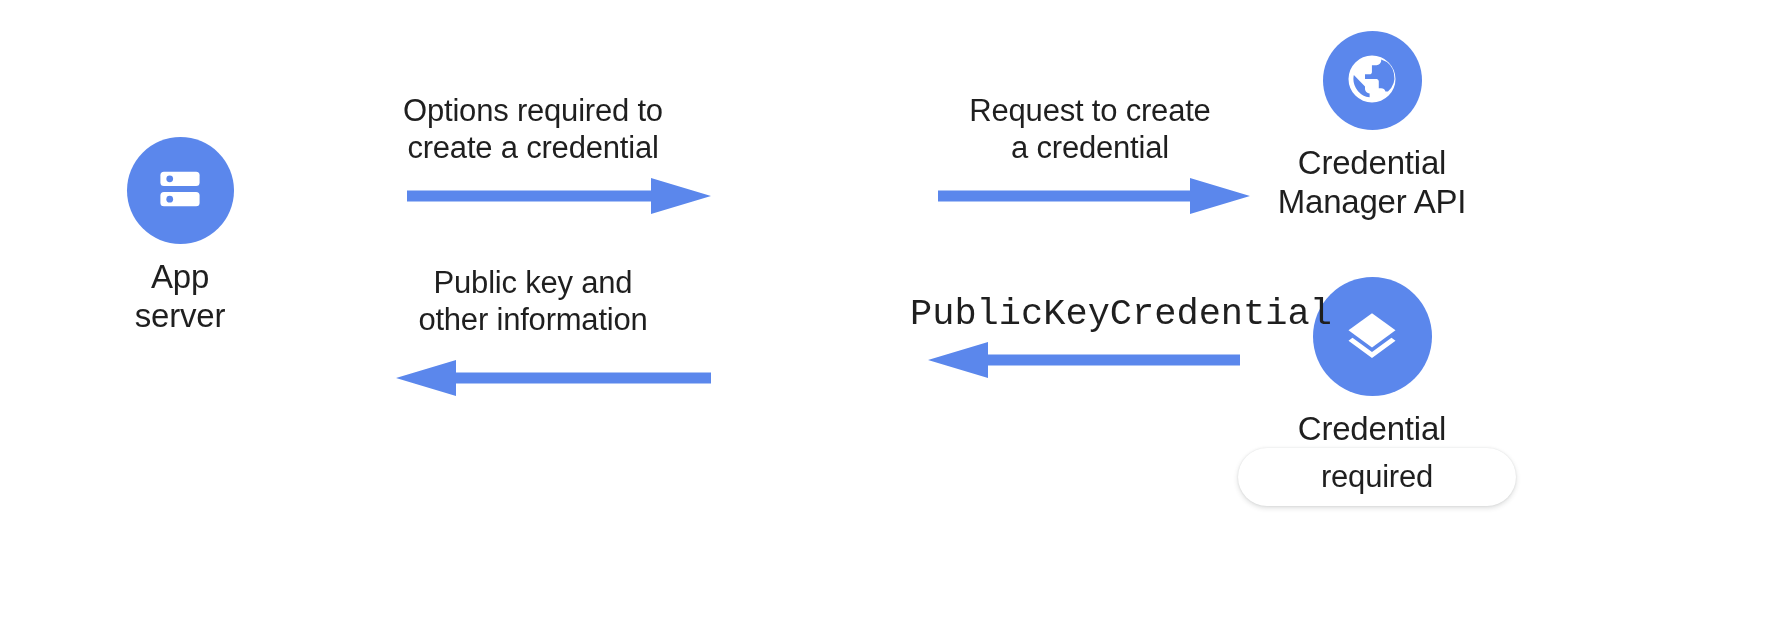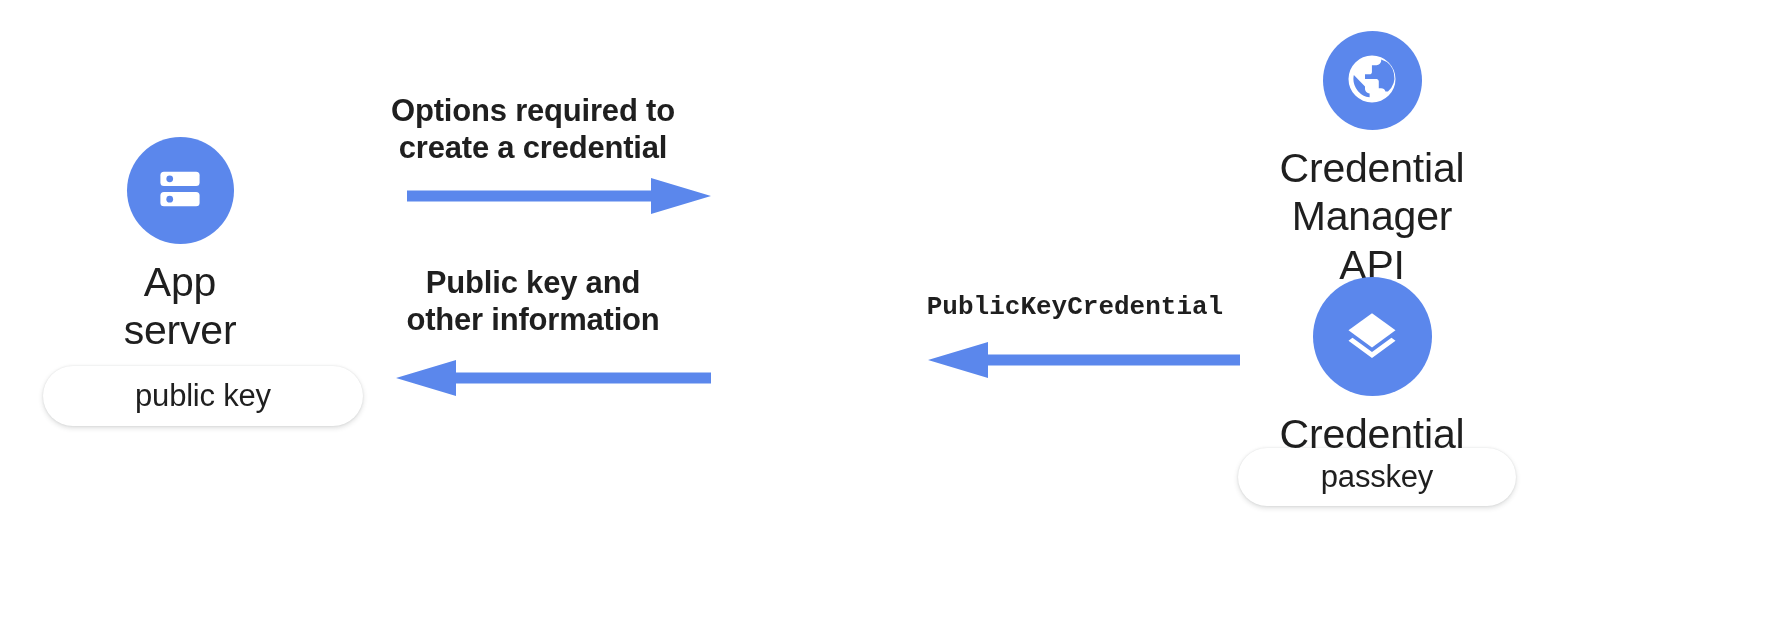--- a/index.html
+++ b/index.html
@@ -30,21 +30,21 @@
     border-radius: 50%;
     background: #5b87ec;
     display: flex;
     align-items: center;
     justify-content: center;
     flex: none;
   }
   .node-label {
     margin-top: 14px;
     font-family: "Liberation Sans", sans-serif;
-    font-size: 41px;
+    font-size: 33px;
     font-weight: 400;
     color: #1f1f1f;
     line-height: 1.18;
     text-align: center;
     white-space: pre-line;
     letter-spacing: -0.2px;
   }
 
   
   .pill {
@@ -57,37 +57,36 @@
     justify-content: center;
     font-family: "Liberation Sans", sans-serif;
     font-size: 31px;
     color: #1f1f1f;
     letter-spacing: -0.2px;
   }
 
   
   .arrow-group {
     position: absolute;
-    font-weight: bold;
   }
   .arrow-caption {
     position: absolute;
     left: 0;
     width: 100%;
     text-align: center;
     font-family: "Liberation Sans", sans-serif;
     font-size: 31px;
     color: #1f1f1f;
     line-height: 1.2;
     white-space: pre-line;
     letter-spacing: -0.2px;
   }
   .arrow-caption.mono {
     font-family: "Liberation Mono", monospace;
-    font-size: 26px;
+    font-size: 37px;
     letter-spacing: 0px;
   }
   .arrow-svg {
     position: absolute;
     left: 0;
     display: block;
   }
 </style>
 </head>
 <body>
@@ -101,21 +100,20 @@
           <rect x="3.6" y="4.6" width="16.8" height="6.1" rx="1.5" fill="#ffffff"></rect>
           <rect x="3.6" y="13.3" width="16.8" height="6.1" rx="1.5" fill="#ffffff"></rect>
           <circle cx="7.6" cy="7.65" r="1.45" fill="#5b87ec"></circle>
           <circle cx="7.6" cy="16.35" r="1.45" fill="#5b87ec"></circle>
         </svg>
       </span>
     </div>
     <div class="node-label">App server</div>
   </div>
 
-  <div class="pill" style="left:43px; top:366px; width:320px; height:60px;">public key</div>
 
 
   <div class="node" style="left:1255px; top:31px; width:234px;">
     <div class="circle" style="width:99px; height:99px;">
       <span>
         <svg width="60" height="60" viewBox="0 0 24 24" aria-hidden="true">
           <path fill="#ffffff" d="M12 2.6A9.4 9.4 0 1 0 12 21.4 9.4 9.4 0 0 0 12 2.6zm-1 16.7A7.45 7.45 0 0 1 4.55 12c0-.57.07-1.12.19-1.65L9.2 15v.9c0 1.02.83 1.85 1.85 1.85v1.55zm6.38-2.35a1.84 1.84 0 0 0-1.75-1.28h-.92v-2.77c0-.51-.41-.93-.92-.93H9.2v-1.84h1.85c.51 0 .92-.42.92-.93V6.46h1.85c1.02 0 1.85-.83 1.85-1.85v-.38a7.43 7.43 0 0 1 2.71 12.72z"></path>
         </svg>
       </span>
     </div>
@@ -128,38 +126,45 @@
       <span>
         <svg width="62" height="62" viewBox="0 0 24 24" aria-hidden="true">
           <path fill="#ffffff" d="M12 3.6 2.9 10.2 12 16.8l9.1-6.6L12 3.6z"></path>
           <path fill="#ffffff" d="M12 18.6 4.45 13.1 2.9 14.25 12 20.9l9.1-6.65-1.56-1.15L12 18.6z"></path>
         </svg>
       </span>
     </div>
     <div class="node-label">Credential Store</div>
   </div>
 
-  <div class="pill" style="left:1238px; top:448px; width:278px; height:58px;">passkey</div>
+  <div class="pill" style="left:1238px; top:448px; width:278px; height:58px;">required</div>
 
   <div class="arrow-group" style="left:355px; top:92px; width:356px; height:125px;">
     <div class="arrow-caption" style="top:0;">Options required to
 create a credential</div>
     <svg class="arrow-svg" style="top:84px;" width="356" height="40" viewBox="0 0 356 40">
       <path fill="#5b87ec" d="M52 14.5 H296 V2 L356 20 L296 38 V25.5 H52 Z"></path>
     </svg>
   </div>
 
   <div class="arrow-group" style="left:355px; top:264px; width:356px; height:125px;">
     <div class="arrow-caption" style="top:0;">Public key and
 other information</div>
     <svg class="arrow-svg" style="top:94px;" width="356" height="40" viewBox="0 0 356 40">
       <path fill="#5b87ec" d="M41 20 L101 2 V14.5 H356 V25.5 H101 V38 Z"></path>
     </svg>
   </div>
 
+  <div class="arrow-group" style="left:930px; top:92px; width:320px; height:125px;">
+    <div class="arrow-caption" style="top:0;">Request to create
+a credential</div>
+    <svg class="arrow-svg" style="top:84px;" width="320" height="40" viewBox="0 0 320 40">
+      <path fill="#5b87ec" d="M8 14.5 H260 V2 L320 20 L260 38 V25.5 H8 Z"></path>
+    </svg>
+  </div>
 
   <div class="arrow-group" style="left:910px; top:292px; width:330px; height:110px;">
     <div class="arrow-caption mono" style="top:0;">PublicKeyCredential</div>
     <svg class="arrow-svg" style="top:48px;" width="330" height="40" viewBox="0 0 330 40">
       <path fill="#5b87ec" d="M18 20 L78 2 V14.5 H330 V25.5 H78 V38 Z"></path>
     </svg>
   </div>
 
 </div>
 

